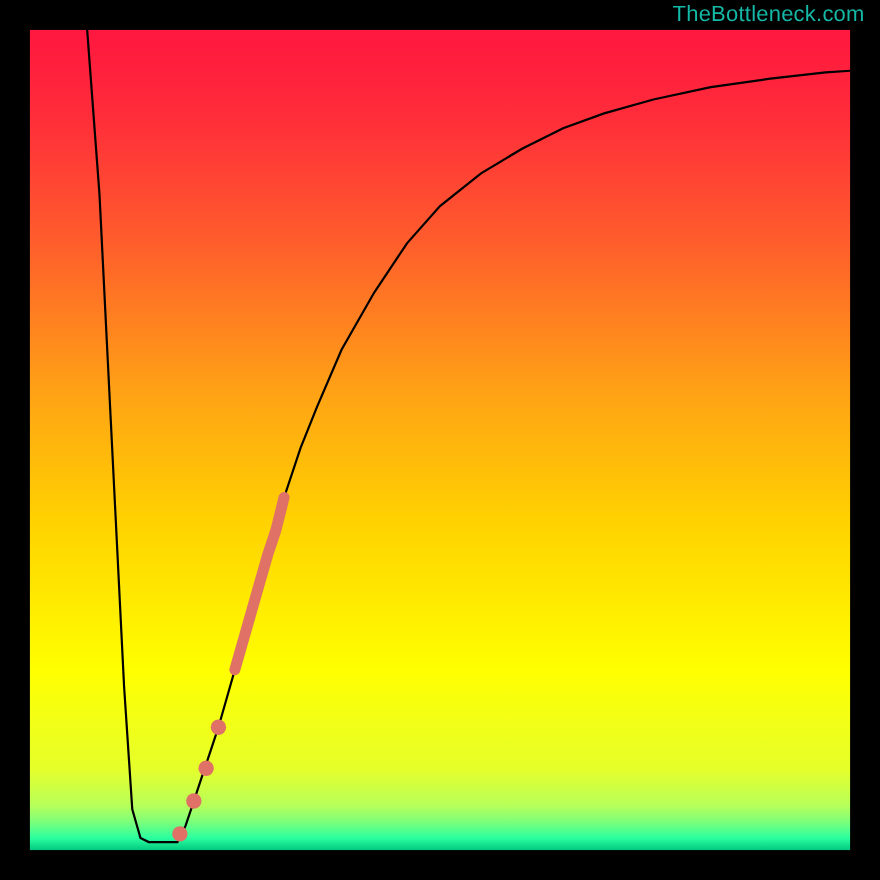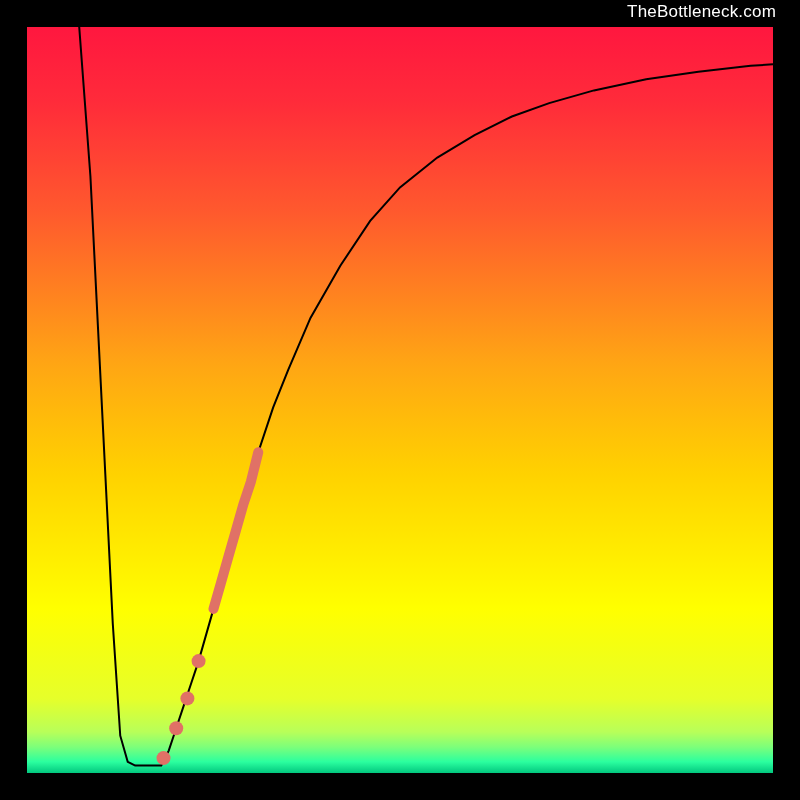--- a/index.html
+++ b/index.html
@@ -11,25 +11,25 @@
   }
   .frame {
     position: relative;
     width: 800px;
     height: 800px;
     background: #000;
   }
   .watermark {
     position: absolute;
     top: 2px;
-    right: 24px;
+    right: 14px;
     font-family: Arial, Helvetica, sans-serif;
-    font-size: 17px;
+    font-size: 20px;
     font-weight: 500;
-    color: #ffffff;
+    color: #14b8a6;
     letter-spacing: 0.2px;
     z-index: 10;
   }
   .plot {
     position: absolute;
     left: 27px;
     top: 27px;
     width: 746px;
     height: 746px;
   }

